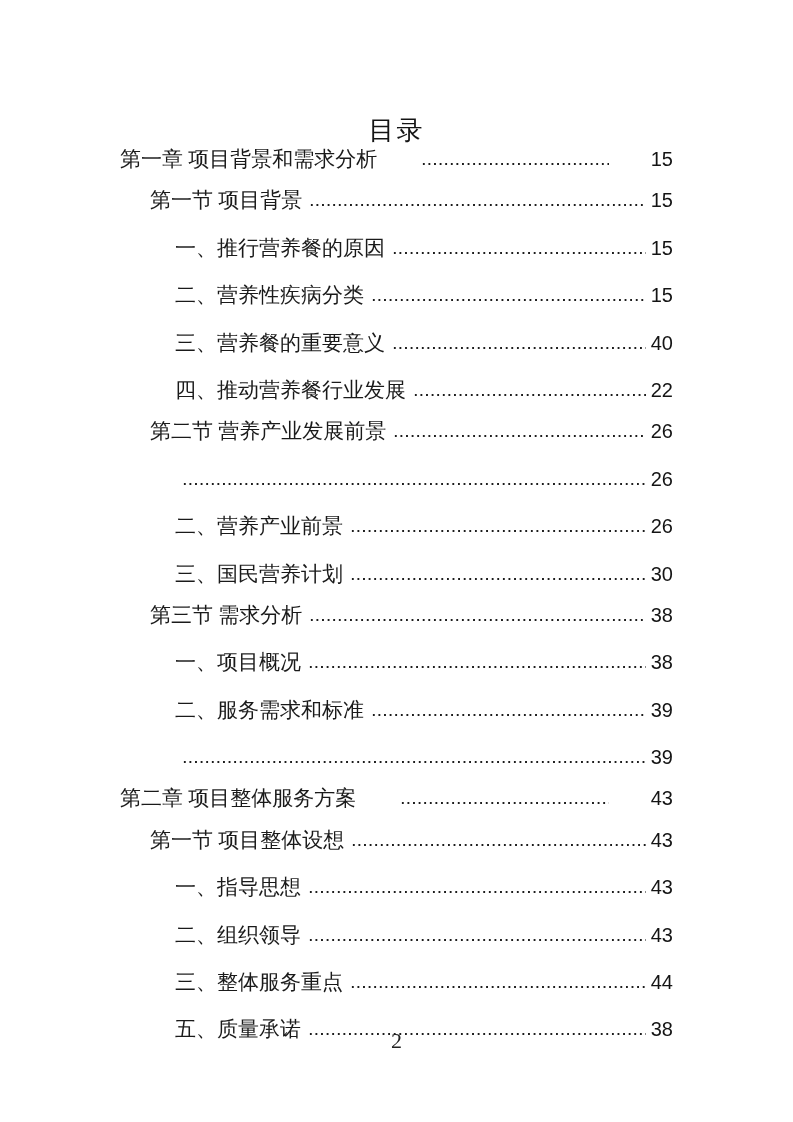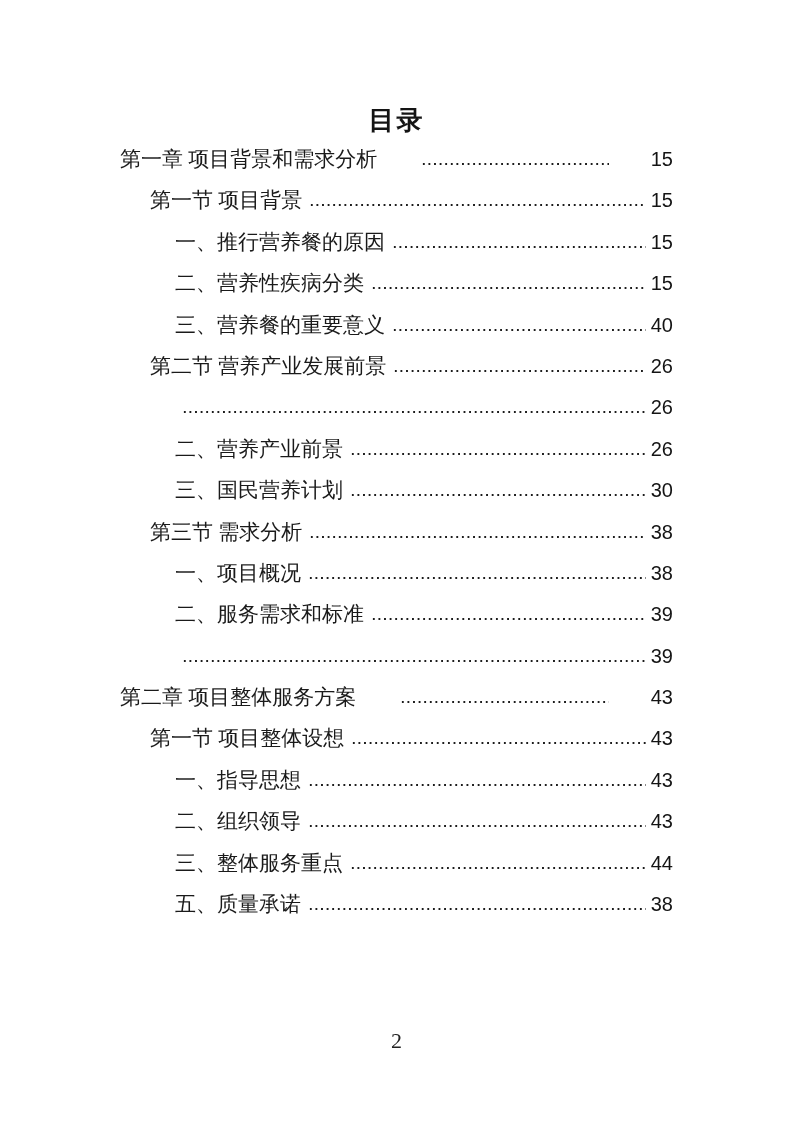--- a/index.html
+++ b/index.html
@@ -10,47 +10,47 @@
     position: relative;
     width: 793px;
     height: 1122px;
     background: #ffffff;
     overflow: hidden;
     font-family: "Liberation Serif", "DejaVu Serif", serif;
     color: #1a1a1a;
   }
   .doc-title {
     position: absolute;
-    top: 105px;
+    top: 115px;
     left: 0;
     width: 100%;
     text-align: center;
     font-size: 26px;
     line-height: 32px;
     letter-spacing: 2px;
-    font-weight: 700;
+    font-weight: 400;
     color: #141414;
   }
   .toc-list {
     position: absolute;
     top: 139px;
     left: 120px;
     width: 553px;
   }
   .toc-row {
     display: flex;
     align-items: baseline;
     height: 41.4px;
     line-height: 41.4px;
     font-size: 21px;
     white-space: nowrap;
   }
   .toc-row.level-chapter { padding-left: 0; gap: 37px; }
   .toc-row.level-section { padding-left: 30px; }
-  .toc-row.level-item    { padding-left: 55px; }
+  .toc-row.level-item    { padding-left: 55px; margin-top: 6px; }
   .toc-label {
     flex: 0 0 auto;
     color: #1a1a1a;
   }
   .dot-leader {
     flex: 1 1 auto;
     height: 4px;
     margin: 0 5px 0 7px;
     background-image: radial-gradient(circle, #1c1c1c 0.95px, rgba(0,0,0,0) 1.3px);
     background-size: 5.6px 4px;
@@ -99,20 +99,25 @@
   </div>
     <div class="toc-row level-item">
     <span class="toc-label">二、营养性疾病分类</span>
     <span class="dot-leader"></span>
     <span class="toc-page">15</span>
   </div>
     <div class="toc-row level-item">
     <span class="toc-label">三、营养餐的重要意义</span>
     <span class="dot-leader"></span>
     <span class="toc-page">40</span>
+  </div>
+    <div class="toc-row level-item">
+    <span class="toc-label">四、推动营养餐行业发展</span>
+    <span class="dot-leader"></span>
+    <span class="toc-page">22</span>
   </div>
     <div class="toc-row level-section">
     <span class="toc-label">第二节 营养产业发展前景</span>
     <span class="dot-leader"></span>
     <span class="toc-page">26</span>
   </div>
     <div class="toc-row level-item">
     <span class="dot-leader"></span>
     <span class="toc-page">26</span>
   </div>

